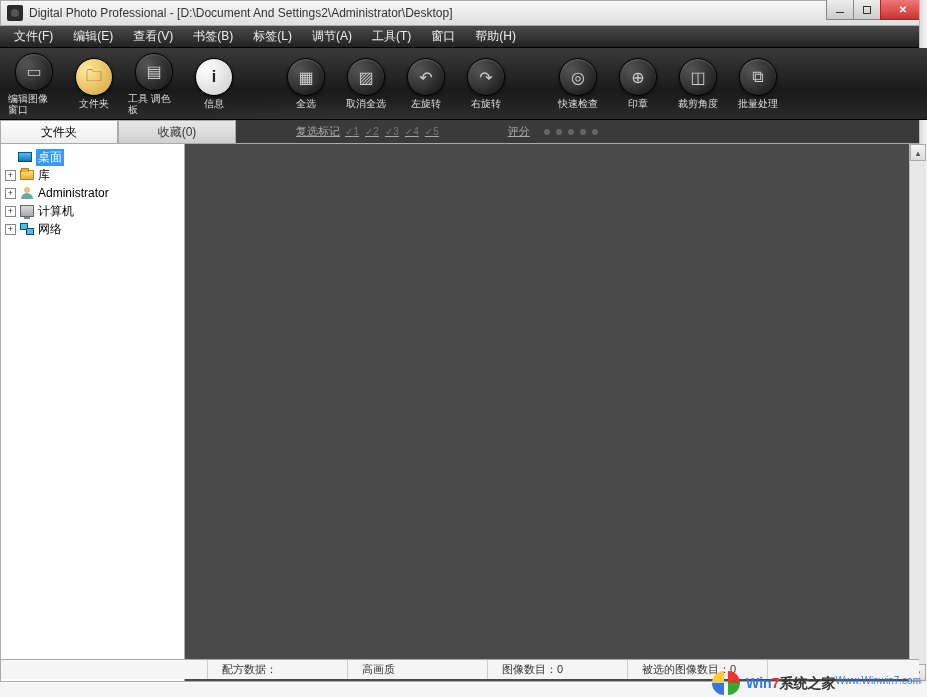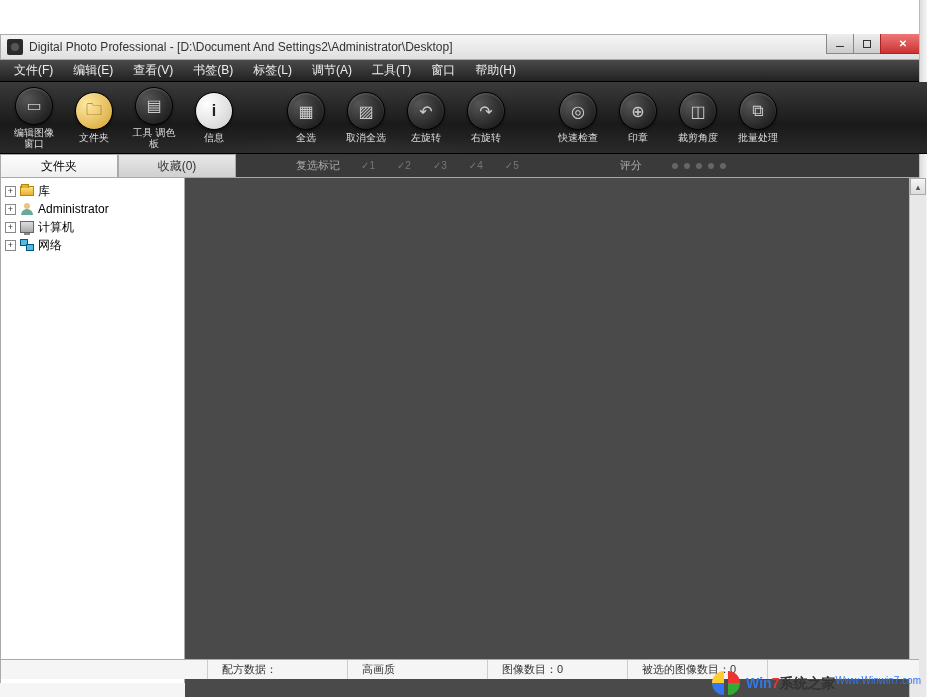--- a/index.html
+++ b/index.html
@@ -1,49 +1,49 @@
 <!DOCTYPE html>
 <html><head>
 <meta charset="utf-8">
 <style>
 * { margin: 0; padding: 0; box-sizing: border-box; font-family: "Microsoft YaHei", "SimSun", Arial, sans-serif; }
 body { background: #fff; width: 927px; height: 697px; overflow: hidden; position: relative; }
 
 
-.titlebar { height: 26px; background: linear-gradient(#f5f5f5, #e0e0e0); border: 1px solid #aaa; display: flex; align-items: center; padding-left: 6px; margin-top: 34px; }
+.titlebar { height: 26px; background: linear-gradient(#f5f5f5, #e0e0e0); border: 1px solid #aaa; display: flex; align-items: center; padding-left: 6px; }
 .titlebar .app-icon { width: 16px; height: 16px; background: #2a2a2a; border-radius: 2px; margin-right: 6px; position: relative; }
 .titlebar .app-icon::after { content:""; position:absolute; width:8px; height:8px; border-radius:50%; background:#555; top:4px; left:4px; }
 .titlebar .title { font-size: 12px; color: #333; flex: 1; }
 .winbtns { display: flex; height: 20px; margin-top:-6px; }
 .winbtn { width: 28px; height: 20px; display:flex; align-items:center; justify-content:center; font-size:10px; border:1px solid #888; border-top:none; margin-left:-1px; background:linear-gradient(#eee,#ccc); cursor:pointer; }
 .winbtn.close { width: 46px; background: linear-gradient(#e77,#c33); color:#fff; border-color:#a22; border-top-right-radius:0; border-bottom-right-radius:4px; }
 .winbtn .sq { width:8px; height:8px; border:1px solid #333; }
 .winbtn .min { width:8px; height:1px; background:#333; margin-top:6px; }
 .winbtn .x { font-weight:bold; }
 
 
 .menubar { height: 22px; background: linear-gradient(#4a4a4a,#222); display:flex; align-items:center; padding: 0 4px; border-bottom:1px solid #000; }
 .menuitem { color:#eee; font-size:12px; padding:18px 10px; cursor:pointer; }
 
 
 .toolbar { height: 72px; background: linear-gradient(#3a3a3a 0%, #1a1a1a 60%, #2a2a2a 100%); display:flex; align-items:center; padding: 0 10px; gap: 12px; border-bottom:1px solid #000; position:relative; overflow:hidden;}
 .toolbar::after{content:"";position:absolute;left:150px;top:50px;width:400px;height:80px;background:radial-gradient(ellipse at center, rgba(120,120,120,0.15) 0%, transparent 70%);pointer-events:none;}
 .tool { display:flex; flex-direction:column; align-items:center; width:48px; cursor:pointer; }
 .tool .ticon { width:38px; height:38px; border-radius:50%; background: radial-gradient(circle at 30% 30%, #555, #111); border:1px solid #000; box-shadow: inset 0 1px 2px rgba(255,255,255,0.2), 0 1px 3px rgba(0,0,0,0.6); display:flex; align-items:center; justify-content:center; color:#ccc; font-size:16px; }
 .tool.active .ticon { background: radial-gradient(circle at 30% 30%, #ffe9a0, #d4a030); color:#6b4a00; }
-.tool .tlabel { color:#ddd; font-size:10px; margin-top:2px; text-align:center; line-height:11px; white-space:nowrap; }
+.tool .tlabel { color:#ddd; font-size:10px; margin-top:2px; line-height:11px; white-space:nowrap; }
 .tool .tlabel.two { white-space:normal; width:52px; }
 .toolgap { width: 20px; }
 
 
 .tabsrow { height: 24px; display:flex; border-bottom:1px solid #aaa; }
 .tabsleft { width: 236px; display:flex; background:#fff; }
 .ftab { flex:1; display:flex; align-items:center; justify-content:center; font-size:12px; border:1px solid #aaa; border-bottom:none; background:linear-gradient(#fdfdfd,#eee); cursor:pointer; }
 .ftab.inactive { background:linear-gradient(#e8e8e8,#d0d0d0); color:#333; }
-.tabsright { flex:1; background:#3a3a3a; display:flex; align-items:center; color:#aaa; font-size:11px; padding-left:60px; gap:20px; }
+.tabsright { flex:1; background:#3a3a3a; display:flex; align-items:center; color:#aaa; font-size:11px; padding-left:60px; gap:4px;text-decoration:underline; }
 .chk { color:#777; margin:0 1px; font-size:10px;}
 .dots { display:flex; gap:6px; margin-left:10px;}
 .dot { width:6px; height:6px; border-radius:50%; background:#666; }
 
 
 .main { display:flex; height: 538px; border:1px solid #aaa; border-top:none; margin:0; }
 .sidebar { width: 184px; background:#fff; border-right:1px solid #aaa; padding:4px 2px; overflow:auto; }
 .tnode { display:flex; align-items:center; font-size:12px; height:18px; padding:1px 0; cursor:pointer; white-space:nowrap; }
 .tnode .exp { width:11px; height:11px; border:1px solid #888; display:flex; align-items:center; justify-content:center; font-size:9px; line-height:1; margin-right:3px; background:#fff; color:#333; }
 .tnode .noexp { width:11px; margin-right:3px; }
@@ -198,20 +198,27 @@
       <div class="dot"></div>
       <div class="dot"></div>
       <div class="dot"></div>
       <div class="dot"></div>
     </div>
   </div>
 </div>
 
 <div class="main">
   <div class="sidebar">
+    <div class="tnode sel">
+      <span class="noexp"></span>
+      <span class="nicon">
+          <span class="desktop-icon"></span>
+        </span>
+      <span class="nlabel">桌面</span>
+    </div>
     <div class="tnode lvl1">
       <span class="exp">+</span>
       <span class="nicon">
           <span class="folder-icon"></span>
         </span>
       <span class="nlabel">库</span>
     </div>
     <div class="tnode lvl1">
       <span class="exp">+</span>
       <span class="nicon">

